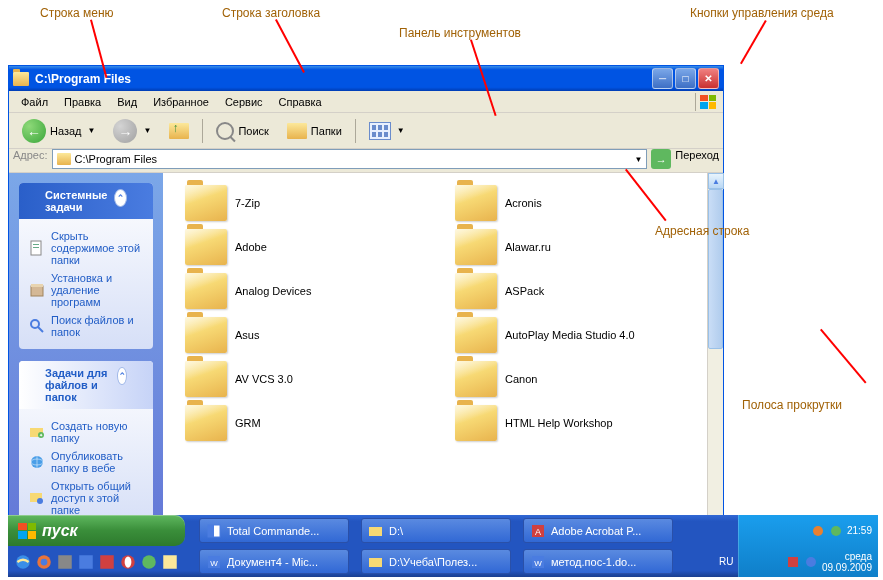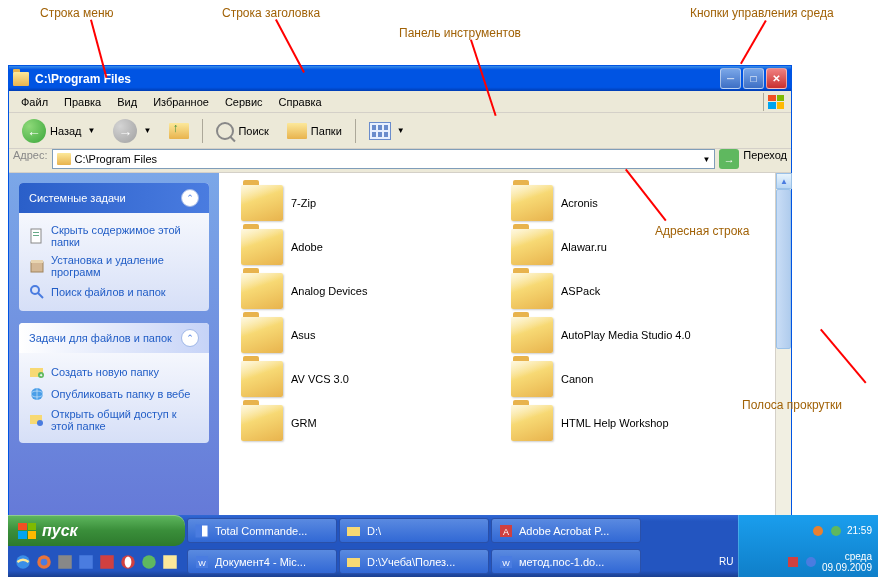--- a/index.html
+++ b/index.html
@@ -3,21 +3,21 @@
 <meta charset="utf-8">
 <style>
 * { margin: 0; padding: 0; box-sizing: border-box; font-family: Tahoma, sans-serif; }
 body { width: 883px; height: 580px; background: #fff; position: relative; overflow: hidden; font-size: 11px; }
 
 
 .annotation { position: absolute; color: #a16207; font-size: 12px; z-index: 100; }
 .ann-line { position: absolute; background: #f00; z-index: 99; transform-origin: 0 0; }
 
 
-.window { position: absolute; top: 65px; left: 8px; width: 784px; border: 1px solid #0054e3; }
+.window { position: absolute; top: 65px; left: 8px; width: 716px; border: 1px solid #0054e3; }
 .titlebar { height: 25px; background: linear-gradient(to bottom, #3a8ee8 0%, #0054e3 15%, #0054e3 85%, #003cb3 100%); display: flex; align-items: center; padding: 0 4px; }
 .titlebar .folder-ico { width: 16px; height: 14px; background: linear-gradient(to bottom, #fce89a, #e8b34d); border-radius: 1px; margin-right: 6px; position: relative; }
 .titlebar .folder-ico::before { content: ''; position: absolute; top: -3px; left: 0; width: 7px; height: 3px; background: #e8b34d; border-radius: 1px 1px 0 0; }
 .titlebar .title { color: #fff; font-weight: bold; font-size: 12px; flex: 1; }
 .win-btns { display: flex; gap: 2px; }
 .win-btn { width: 21px; height: 21px; border-radius: 3px; border: 1px solid rgba(255,255,255,0.5); display: flex; align-items: center; justify-content: center; color: #fff; font-weight: bold; font-size: 10px; }
 .win-btn.min, .win-btn.max { background: linear-gradient(to bottom, #7ba7e8, #3d6fc5); }
 .win-btn.close { background: linear-gradient(to bottom, #f08080, #c83030); }
 
 .menubar { height: 22px; background: #ece9d8; display: flex; align-items: center; padding: 0 4px; border-bottom: 1px solid #d4d0c8; }
@@ -42,21 +42,21 @@
 
 .addressbar { height: 24px; background: #ece9d8; display: flex; align-items: flex-start; padding: 0 4px; border-bottom: 1px solid #d4d0c8; gap: 4px; }
 .addressbar .label { color: #888; }
 .addr-input { flex: 1; height: 20px; background: #fff; border: 1px solid #7f9db9; display: flex; align-items: center; padding: 0 4px; gap: 4px; }
 .addr-input .mini-folder { width: 14px; height: 12px; background: linear-gradient(to bottom, #fce89a, #e8b34d); border-radius: 1px; }
 .go-btn { width: 20px; height: 20px; background: #5fb85f; border-radius: 3px; display: flex; align-items: center; justify-content: center; color: #fff; }
 
 .content-area { height: 380px; display: flex; background: #fff; }
 .sidebar { width: 210px; background: linear-gradient(to bottom, #7ba7e8, #6375d6); padding: 10px; }
 .task-panel { background: linear-gradient(to bottom, #fff, #d6dff7); border-radius: 4px; margin-bottom: 12px; overflow: hidden; }
-.task-header { background: linear-gradient(to right, #fff, #c6d3f7); padding: 6px 10px; display: flex; align-items: center; justify-content: space-between; color: #215dc6; font-weight: normal; font-size: 11px; }
+.task-header { background: linear-gradient(to right, #fff, #c6d3f7); padding: 6px 26px; display: flex; justify-content: space-between; color: #215dc6; font-weight: bold; font-size: 11px; }
 .task-header.dark { background: linear-gradient(to right, #2a5fc9, #4a7ce0); color: #fff; }
 .collapse-btn { width: 18px; height: 18px; border-radius: 50%; background: #fff; border: 1px solid #a0b8e8; display: flex; align-items: center; justify-content: center; color: #4a7ce0; font-size: 9px; }
 .task-body { padding: 8px 10px; }
 .task-item { display: flex; align-items: center; gap: 6px; padding: 3px 0; color: #215dc6; cursor: pointer; }
 .task-ico { width: 16px; height: 16px; flex-shrink: 0; }
 
 .folder-view { flex: 1; padding: 10px 20px; position: relative; }
 .folder-grid { display: grid; grid-template-columns: 250px 250px; gap: 4px 20px; }
 .folder-item { display: flex; align-items: center; gap: 8px; padding: 2px; }
 .big-folder { width: 42px; height: 36px; background: linear-gradient(160deg, #fdeeb3 0%, #f7d974 40%, #e8b34d 100%); border-radius: 2px; position: relative; box-shadow: 1px 1px 2px rgba(0,0,0,0.2); }
@@ -65,21 +65,21 @@
 .scrollbar { position: absolute; right: 0; top: 0; bottom: 0; width: 16px; background: #f1efe2; border-left: 1px solid #d4d0c8; }
 .scroll-btn { width: 16px; height: 16px; background: linear-gradient(to bottom, #e8f4fd, #b9d7f4); border: 1px solid #9ac1e8; display: flex; align-items: center; justify-content: center; font-size: 8px; color: #4a7ce0; }
 .scroll-thumb { margin-top: 0; height: 160px; background: linear-gradient(to right, #c9ddf6, #b0cced); border: 1px solid #9ac1e8; border-radius: 2px; }
 
 
 .taskbar { position: absolute; bottom: 3px; left: 8px; width: 870px; height: 62px; background: linear-gradient(to bottom, #3168d5 0%, #2355c0 10%, #2355c0 90%, #1a3f8f 100%); display: flex; }
 .start-btn { height: 31px; padding: 0 18px 0 10px; background: linear-gradient(to bottom, #5fb85f 0%, #3a8e3a 50%, #2d7a2d 100%); border-radius: 0 10px 10px 0; display: flex; align-items: center; gap: 6px; color: #fff; font-weight: bold; font-style: italic; font-size: 16px; box-shadow: inset 0 1px 0 rgba(255,255,255,0.3); }
 .ql-row { display: flex; align-items: center; gap: 3px; padding: 0 6px; height: 31px; }
 .ql-ico { width: 18px; height: 18px; }
 .task-col { flex: 1; display: flex; flex-direction: column; }
-.task-row { height: 31px; display: flex; align-items: center; gap: 2px; padding: 2px; }
+.task-row { height: 31px; display: flex; align-items: center; gap: 12px; padding: 14px; }
 .task-btn-tb { height: 25px; min-width: 150px; max-width: 160px; background: linear-gradient(to bottom, #5a8ae0, #3168d5); border: 1px solid #2a50a8; border-radius: 3px; display: flex; align-items: center; gap: 5px; padding: 0 6px; color: #fff; font-size: 11px; overflow: hidden; white-space: nowrap; }
 .task-btn-tb .ico { width: 16px; height: 16px; flex-shrink: 0; }
 .systray { width: 140px; background: linear-gradient(to bottom, #1a9eed, #0f7fc9); display: flex; flex-direction: column; border-left: 1px solid rgba(255,255,255,0.2); }
 .tray-row { height: 31px; display: flex; align-items: center; justify-content: flex-end; gap: 4px; padding: 0 6px; color: #fff; font-size: 10px; }
 .tray-ico { width: 14px; height: 14px; }
 </style>
 </head>
 <body>
 
 <div class="annotation" style="top:6px; left:40px;">Строка меню</div>

